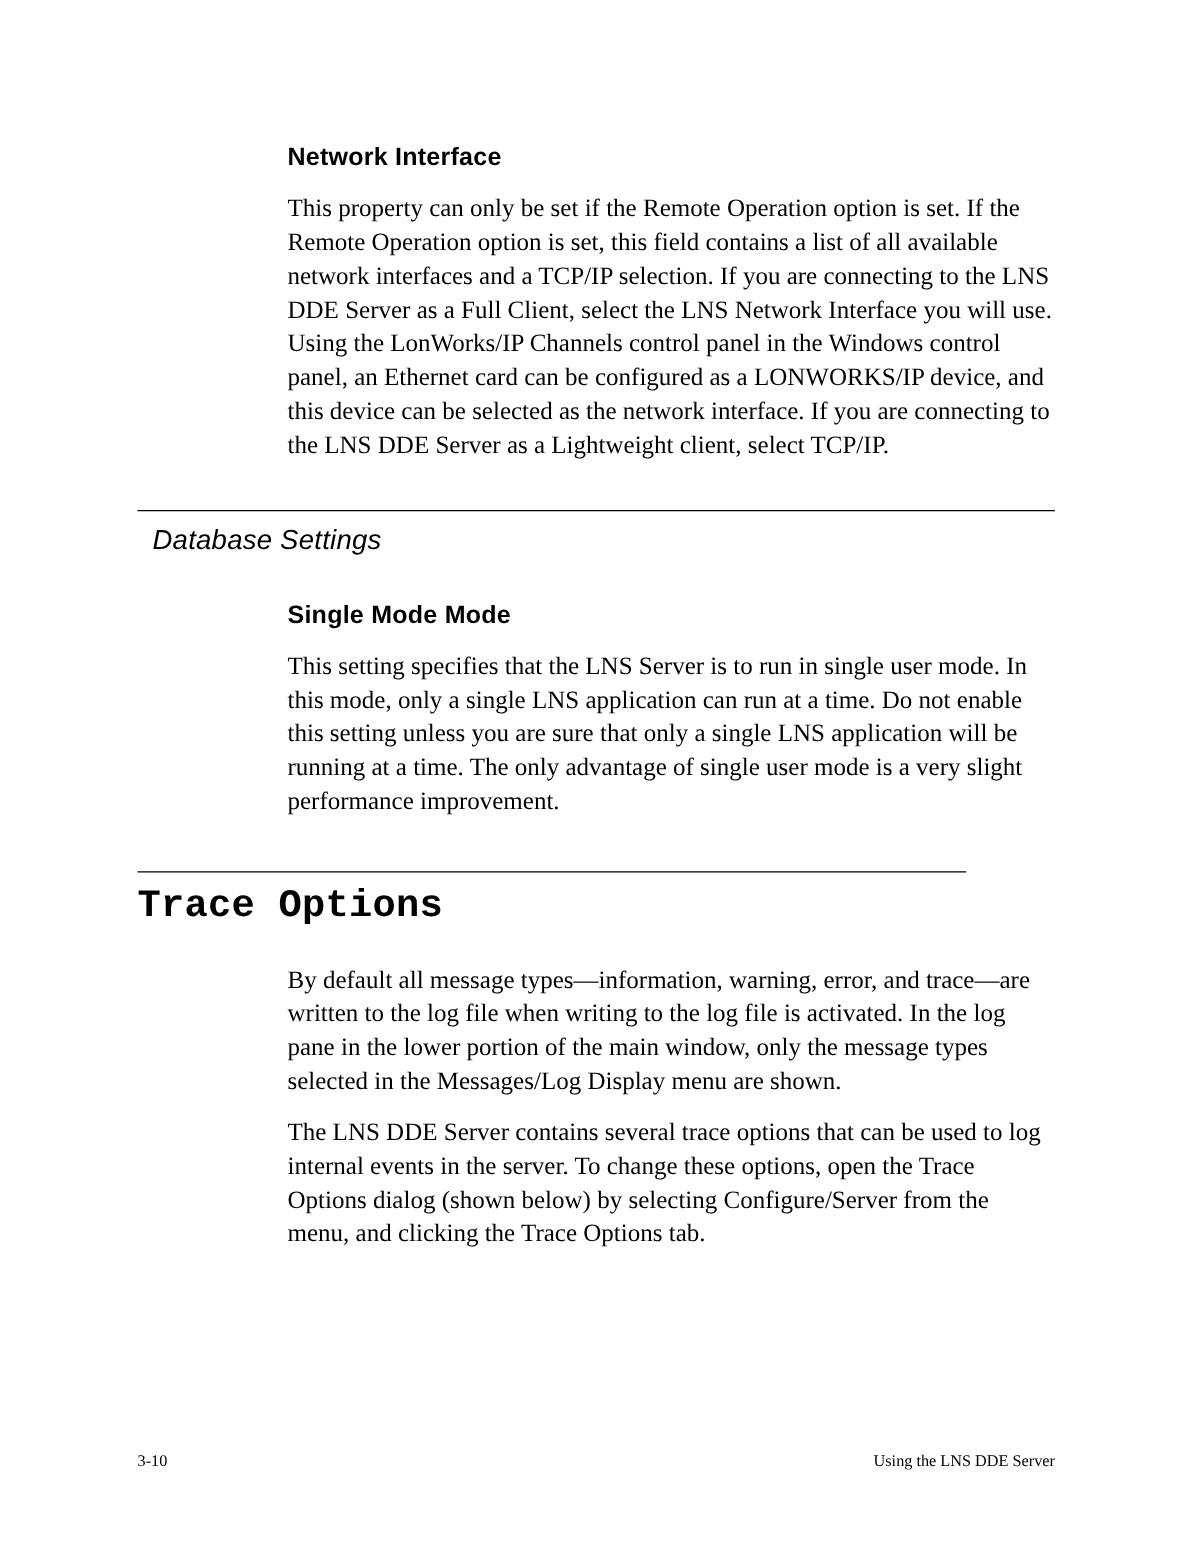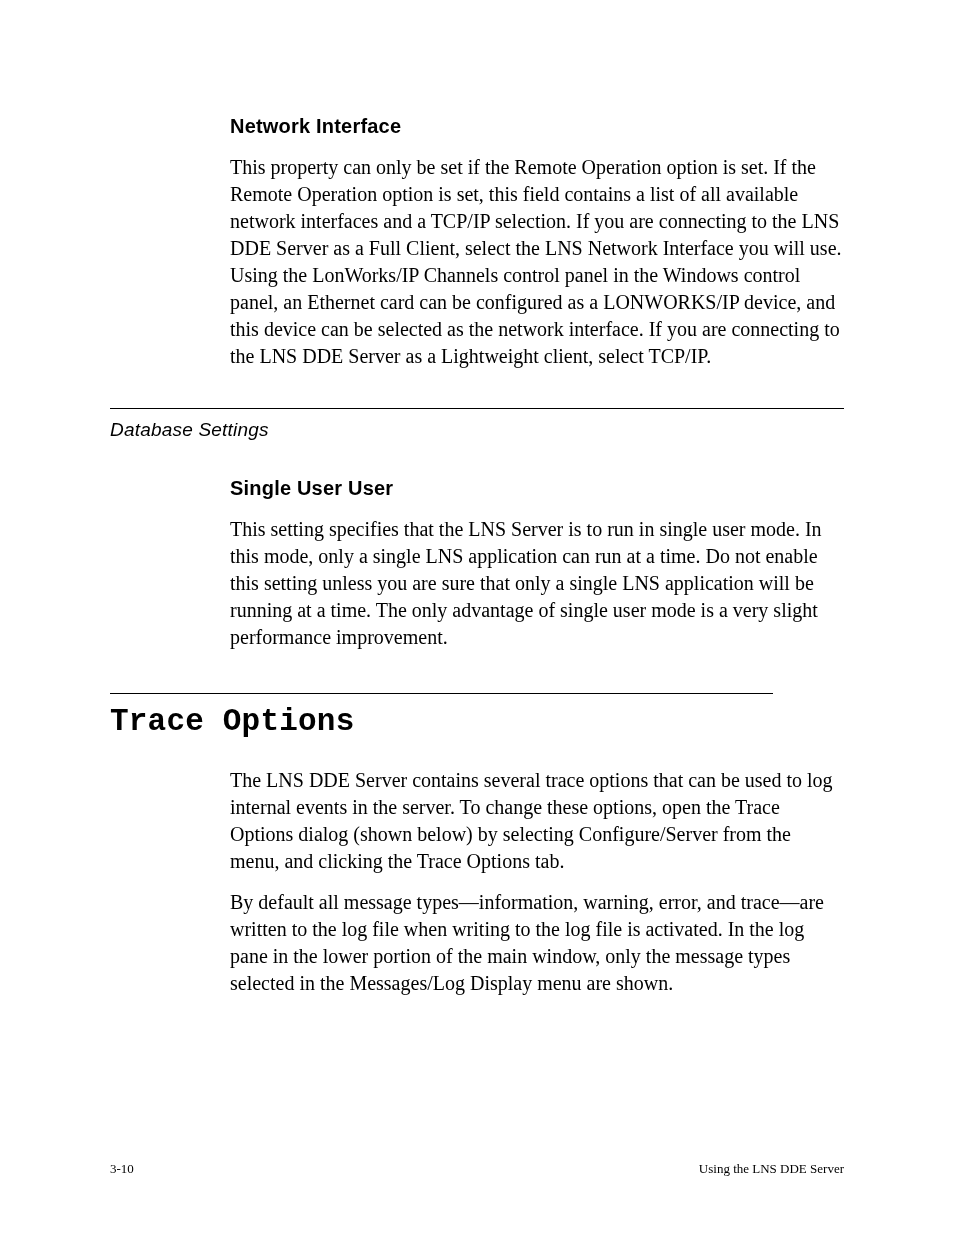--- a/index.html
+++ b/index.html
@@ -30,22 +30,22 @@
     font-family: "Trebuchet MS", "Arial", sans-serif;
     font-weight: bold;
     font-size: 20px;
     margin: 0 0 16px 0;
     letter-spacing: 0.2px;
   }
   .h2-italic {
     font-family: "Trebuchet MS", "Arial", sans-serif;
     font-style: italic;
     font-weight: normal;
-    font-size: 19px;
-    margin: 10px 0 36px 0;
+    font-size: 22px;
+    margin: 10px 0 36px 12px;
     letter-spacing: 0.2px;
   }
   .h1 {
     font-family: Liberation Mono, monospace;
     font-weight: bold;
     font-size: 31px;
     margin: 10px 0 28px 0;
     letter-spacing: 0.2px;
   }
   .body-text {
@@ -84,32 +84,32 @@
       <span>This property can only be set if the Remote Operation option is set. If the Remote Operation option is set, this field contains a list of all available network interfaces and a TCP/IP selection. If you are connecting to the LNS DDE Server as a Full Client, select the LNS Network Interface you will use. Using the LonWorks/IP Channels control panel in the Windows control panel, an Ethernet card can be configured as a L</span><span class="smallcaps">ONWORKS</span><span>/IP device, and this device can be selected as the network interface. If you are connecting to the LNS DDE Server as a Lightweight client, select TCP/IP.</span>
     </p>
   </div>
 
   <div class="spacer-before-rule1"></div>
   <hr class="section-rule">
 
   <h2 class="h2-italic">Database Settings</h2>
 
   <div class="indent-block">
-    <h3 class="h3">Single User User</h3>
+    <h3 class="h3">Single Mode Mode</h3>
     <p class="body-text">This setting specifies that the LNS Server is to run in single user mode.  In this mode, only a single LNS application can run at a time.  Do not enable this setting unless you are sure that only a single LNS application will be running at a time.  The only advantage of single user mode is a very slight performance improvement.</p>
   </div>
 
   <div class="spacer-before-rule2"></div>
   <hr class="section-rule" style="width:663px;">
 
   <h1 class="h1">Trace Options</h1>
 
   <div class="indent-block">
+    <p class="body-text">By default all message types—information, warning, error, and trace—are written to the log file when writing to the log file is activated.  In the log pane in the lower portion of the main window, only the message types selected in the Messages/Log Display menu are shown.</p>
     <p class="body-text">The LNS DDE Server contains several trace options that can be used to log internal events in the server. To change these options, open the Trace Options dialog (shown below) by selecting Configure/Server from the menu, and clicking the Trace Options tab.</p>
-    <p class="body-text">By default all message types—information, warning, error, and trace—are written to the log file when writing to the log file is activated.  In the log pane in the lower portion of the main window, only the message types selected in the Messages/Log Display menu are shown.</p>
   </div>
 
   <div class="footer">
     <span>3-10</span>
     <span>Using the LNS DDE Server</span>
   </div>
 
 </div>
 
 </body></html>

